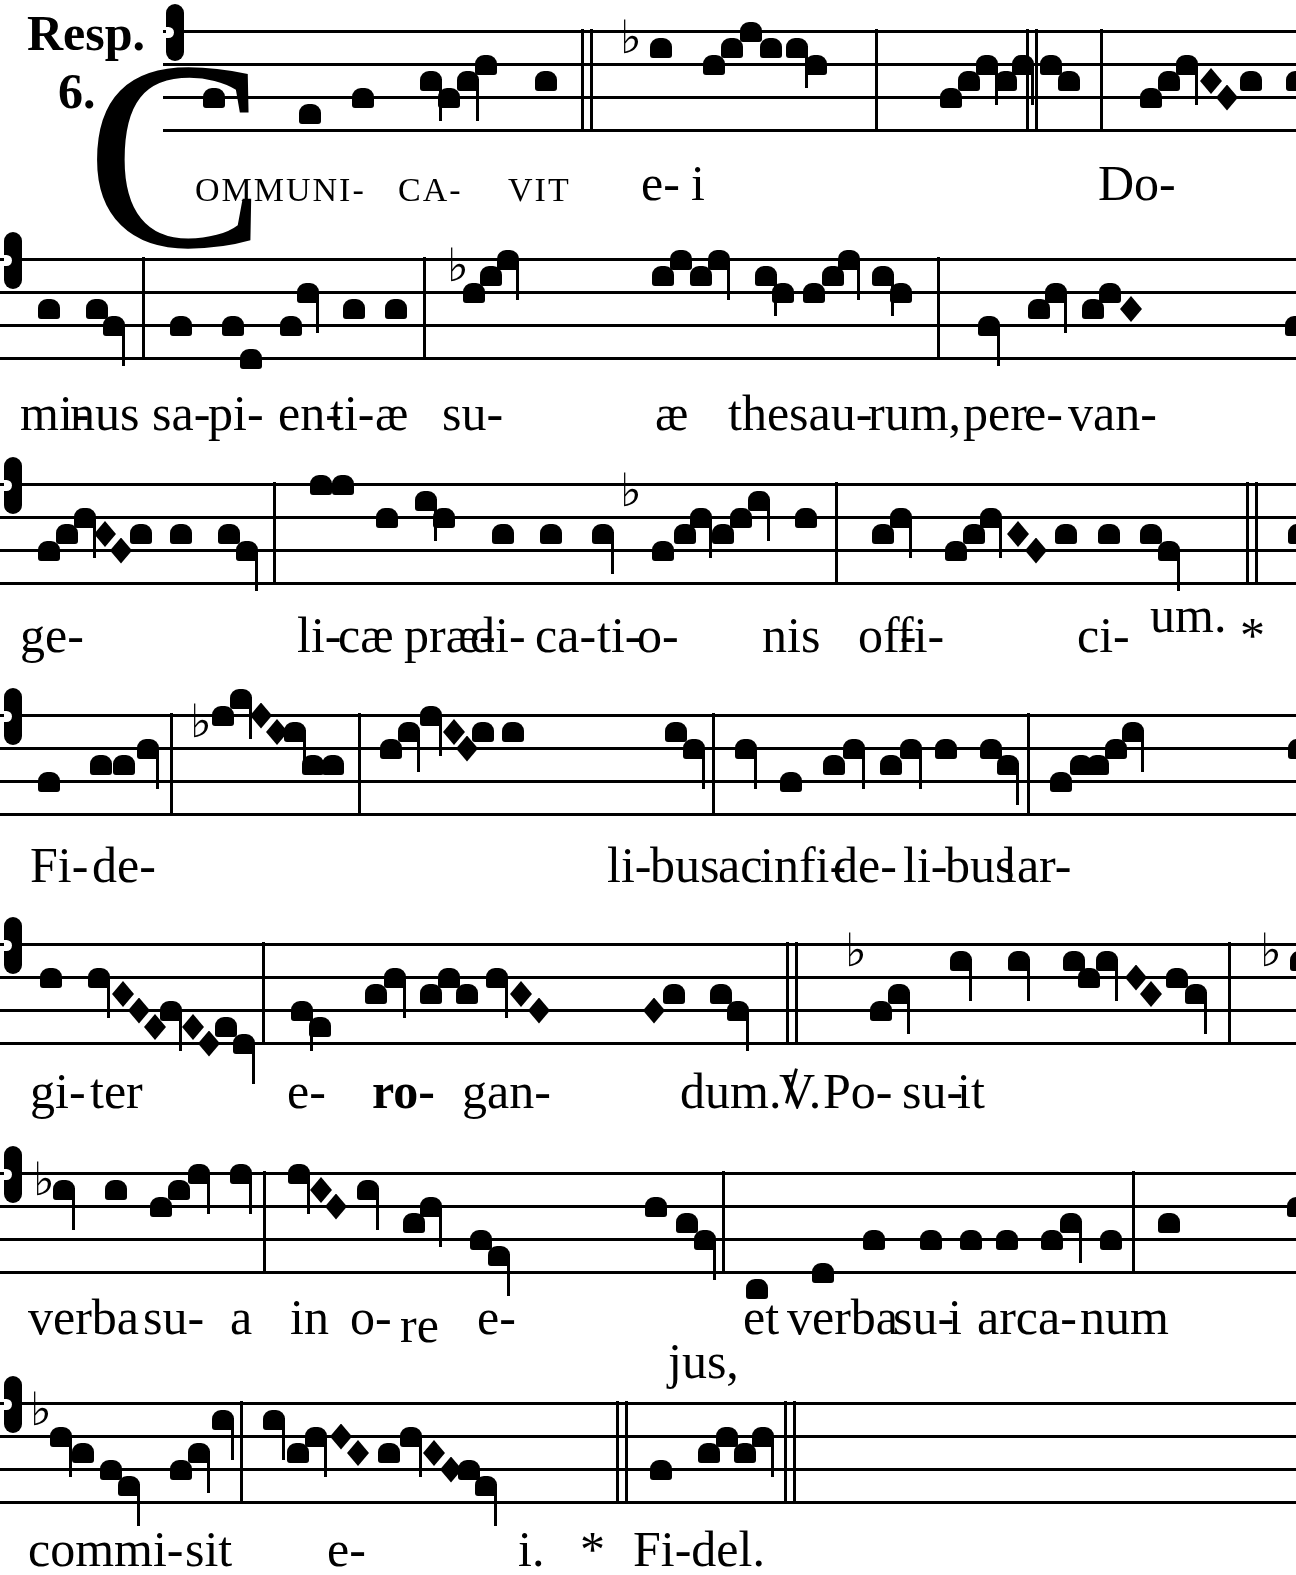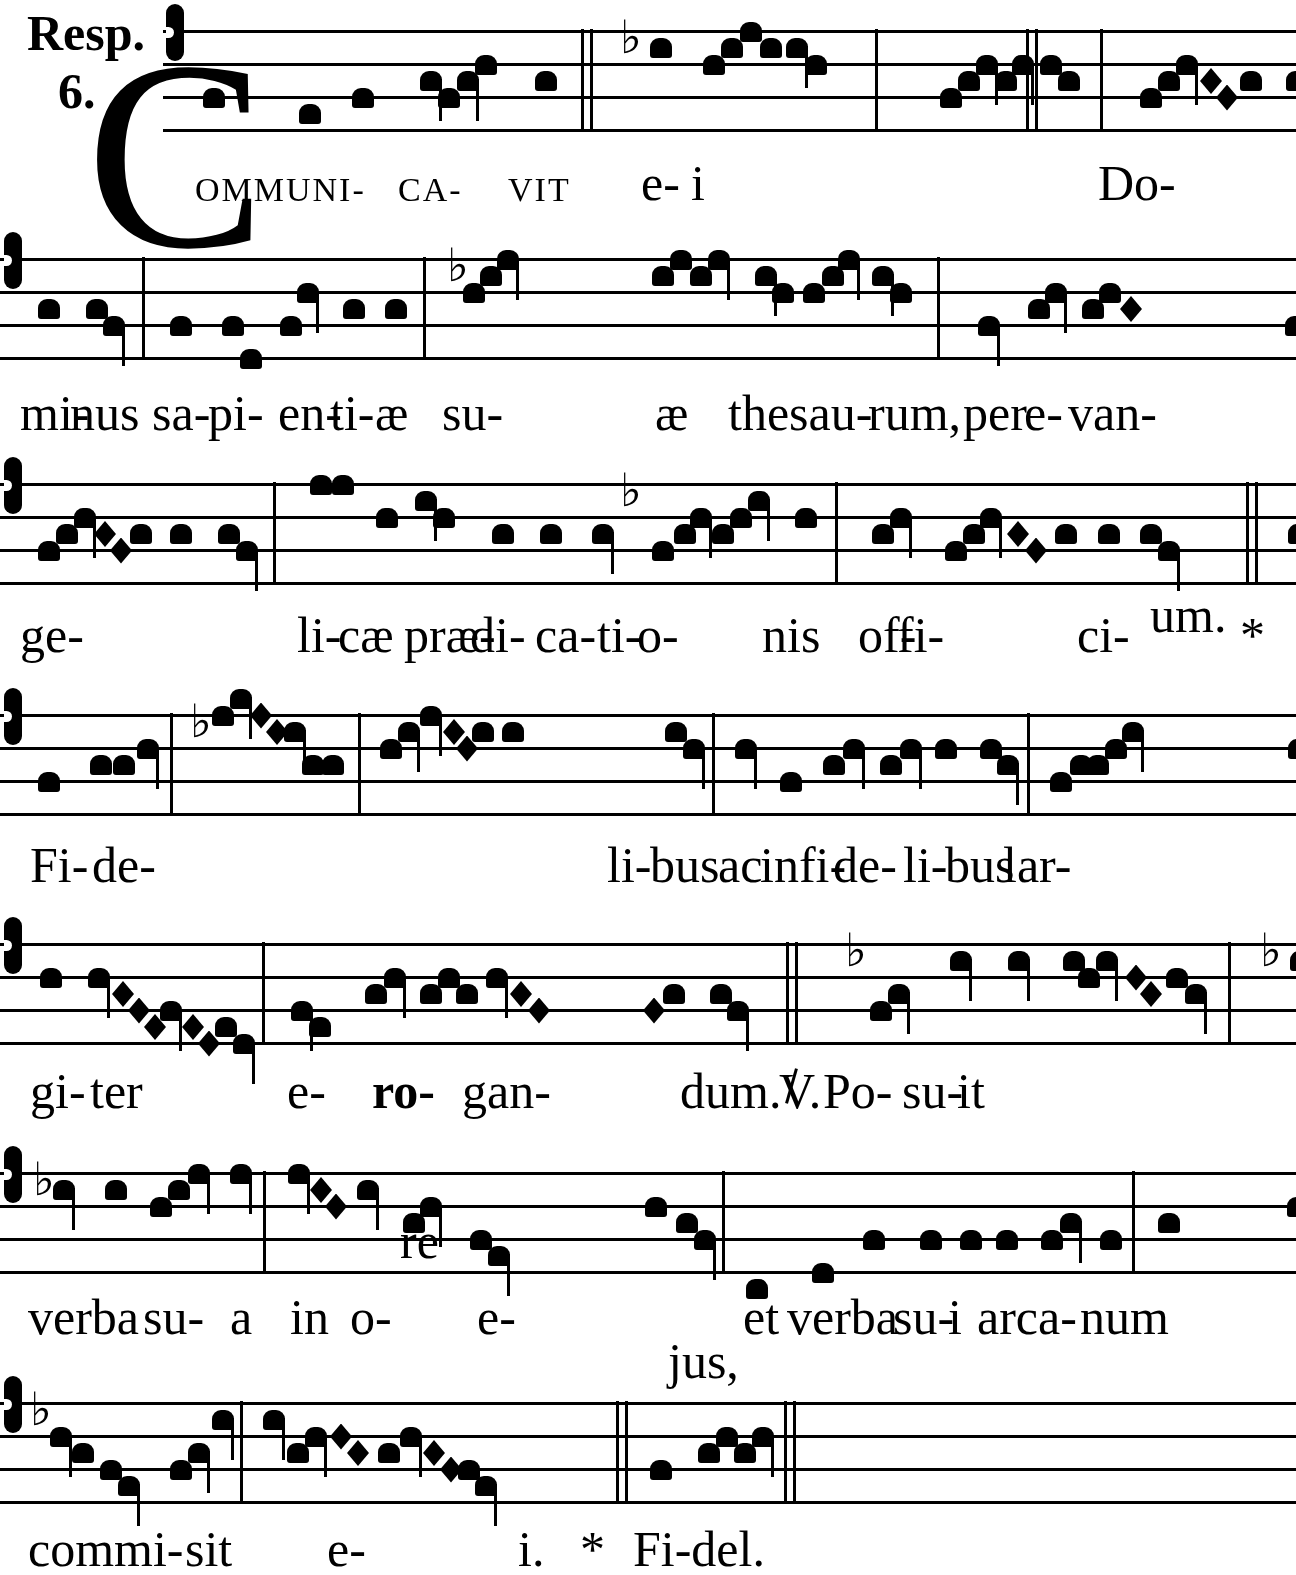--- a/index.html
+++ b/index.html
@@ -418,21 +418,21 @@
         <div class="stem" style="left: 1079px; top: 1221px;"></div>
         <div class="punctum" style="left: 1100px; top: 1229.5px;"></div>
         <div class="barline" style="left: 1132px; top: 1171px;"></div>
         <div class="punctum" style="left: 1158px; top: 1213px;"></div>
         <div class="punctum" style="left: 1287px; top: 1196.5px;"></div>
         <div class="syllable" style="left: 28px; top: 1292px;">verba</div>
         <div class="syllable" style="left: 143px; top: 1292px;">su-</div>
         <div class="syllable" style="left: 230px; top: 1292px;">a</div>
         <div class="syllable" style="left: 290px; top: 1292px;">in</div>
         <div class="syllable" style="left: 350px; top: 1292px;">o-</div>
-        <div class="syllable" style="left: 400px; top: 1216px; text-align: right;">re</div>
+        <div class="syllable" style="left: 400px; top: 1300px; text-align: right;">re</div>
         <div class="syllable" style="left: 477px; top: 1292px;">e-</div>
         <div class="syllable" style="left: 668px; top: 1336px;">jus,</div>
         <div class="syllable" style="left: 743px; top: 1292px;">et</div>
         <div class="syllable" style="left: 787px; top: 1292px;">verba</div>
         <div class="syllable" style="left: 893px; top: 1292px;">su-</div>
         <div class="syllable" style="left: 948px; top: 1292px;">i</div>
         <div class="syllable" style="left: 977px; top: 1292px;">arca-</div>
         <div class="syllable" style="left: 1080px; top: 1292px;">num</div>
       </div>
       <div class="system">

